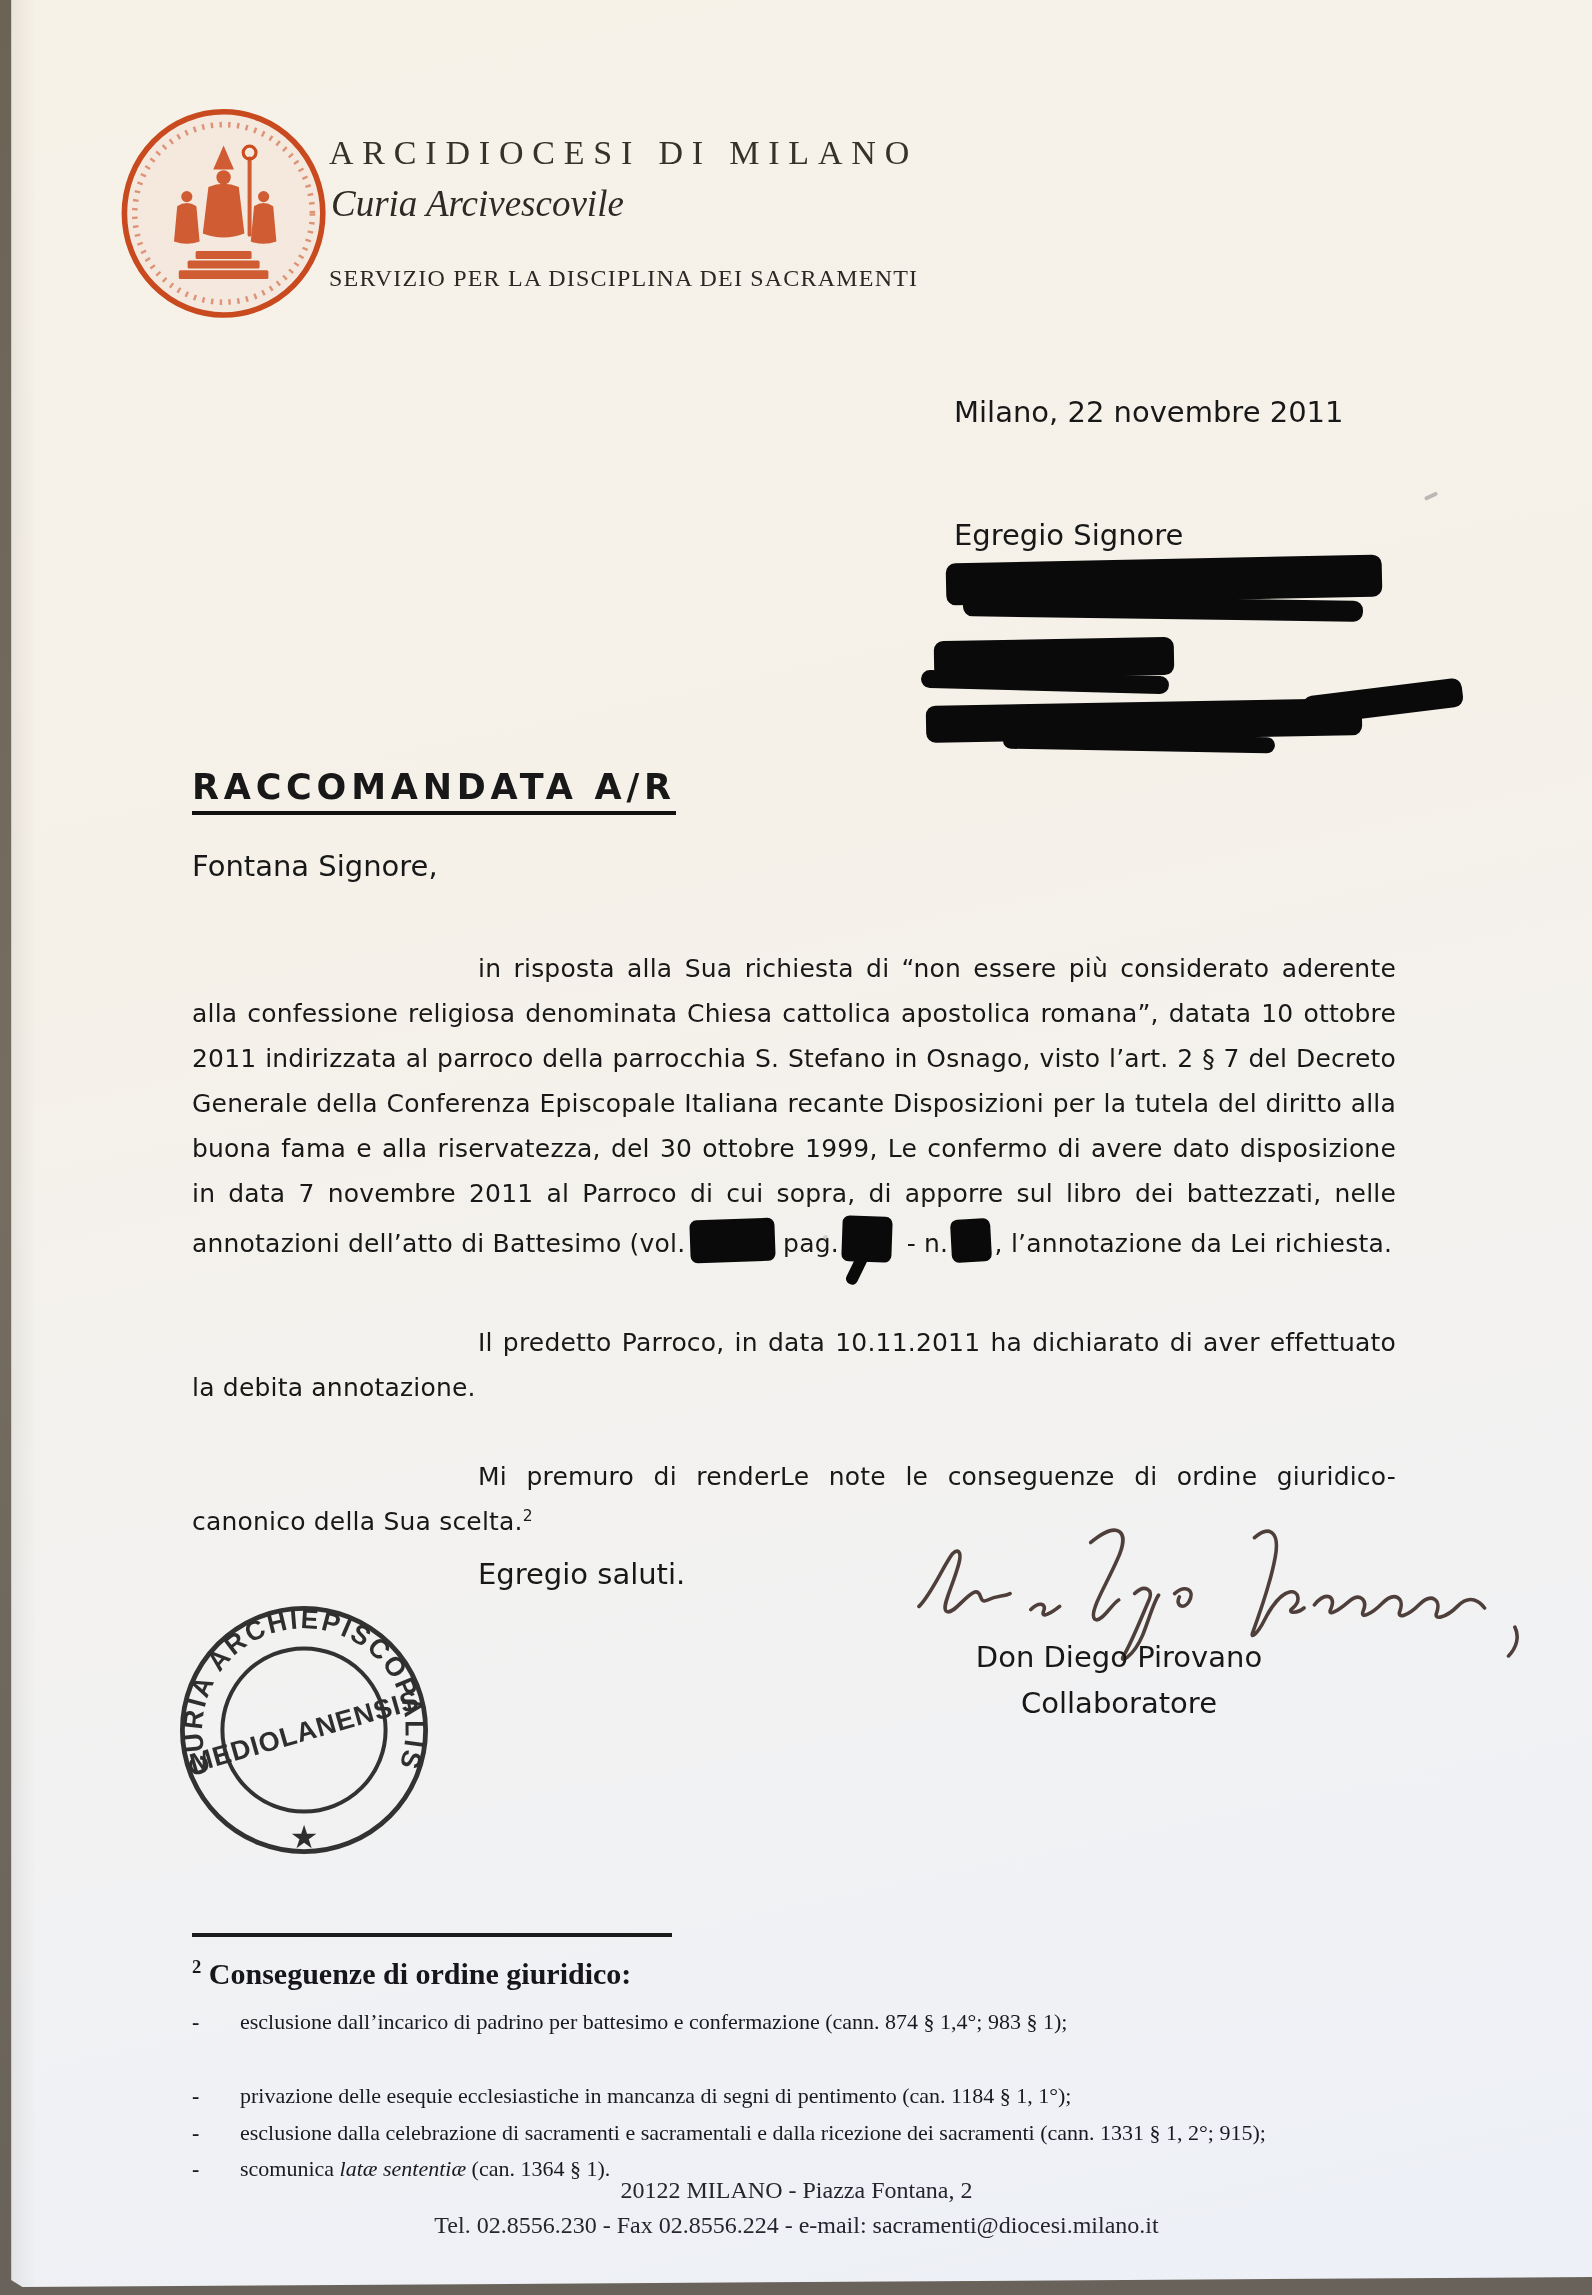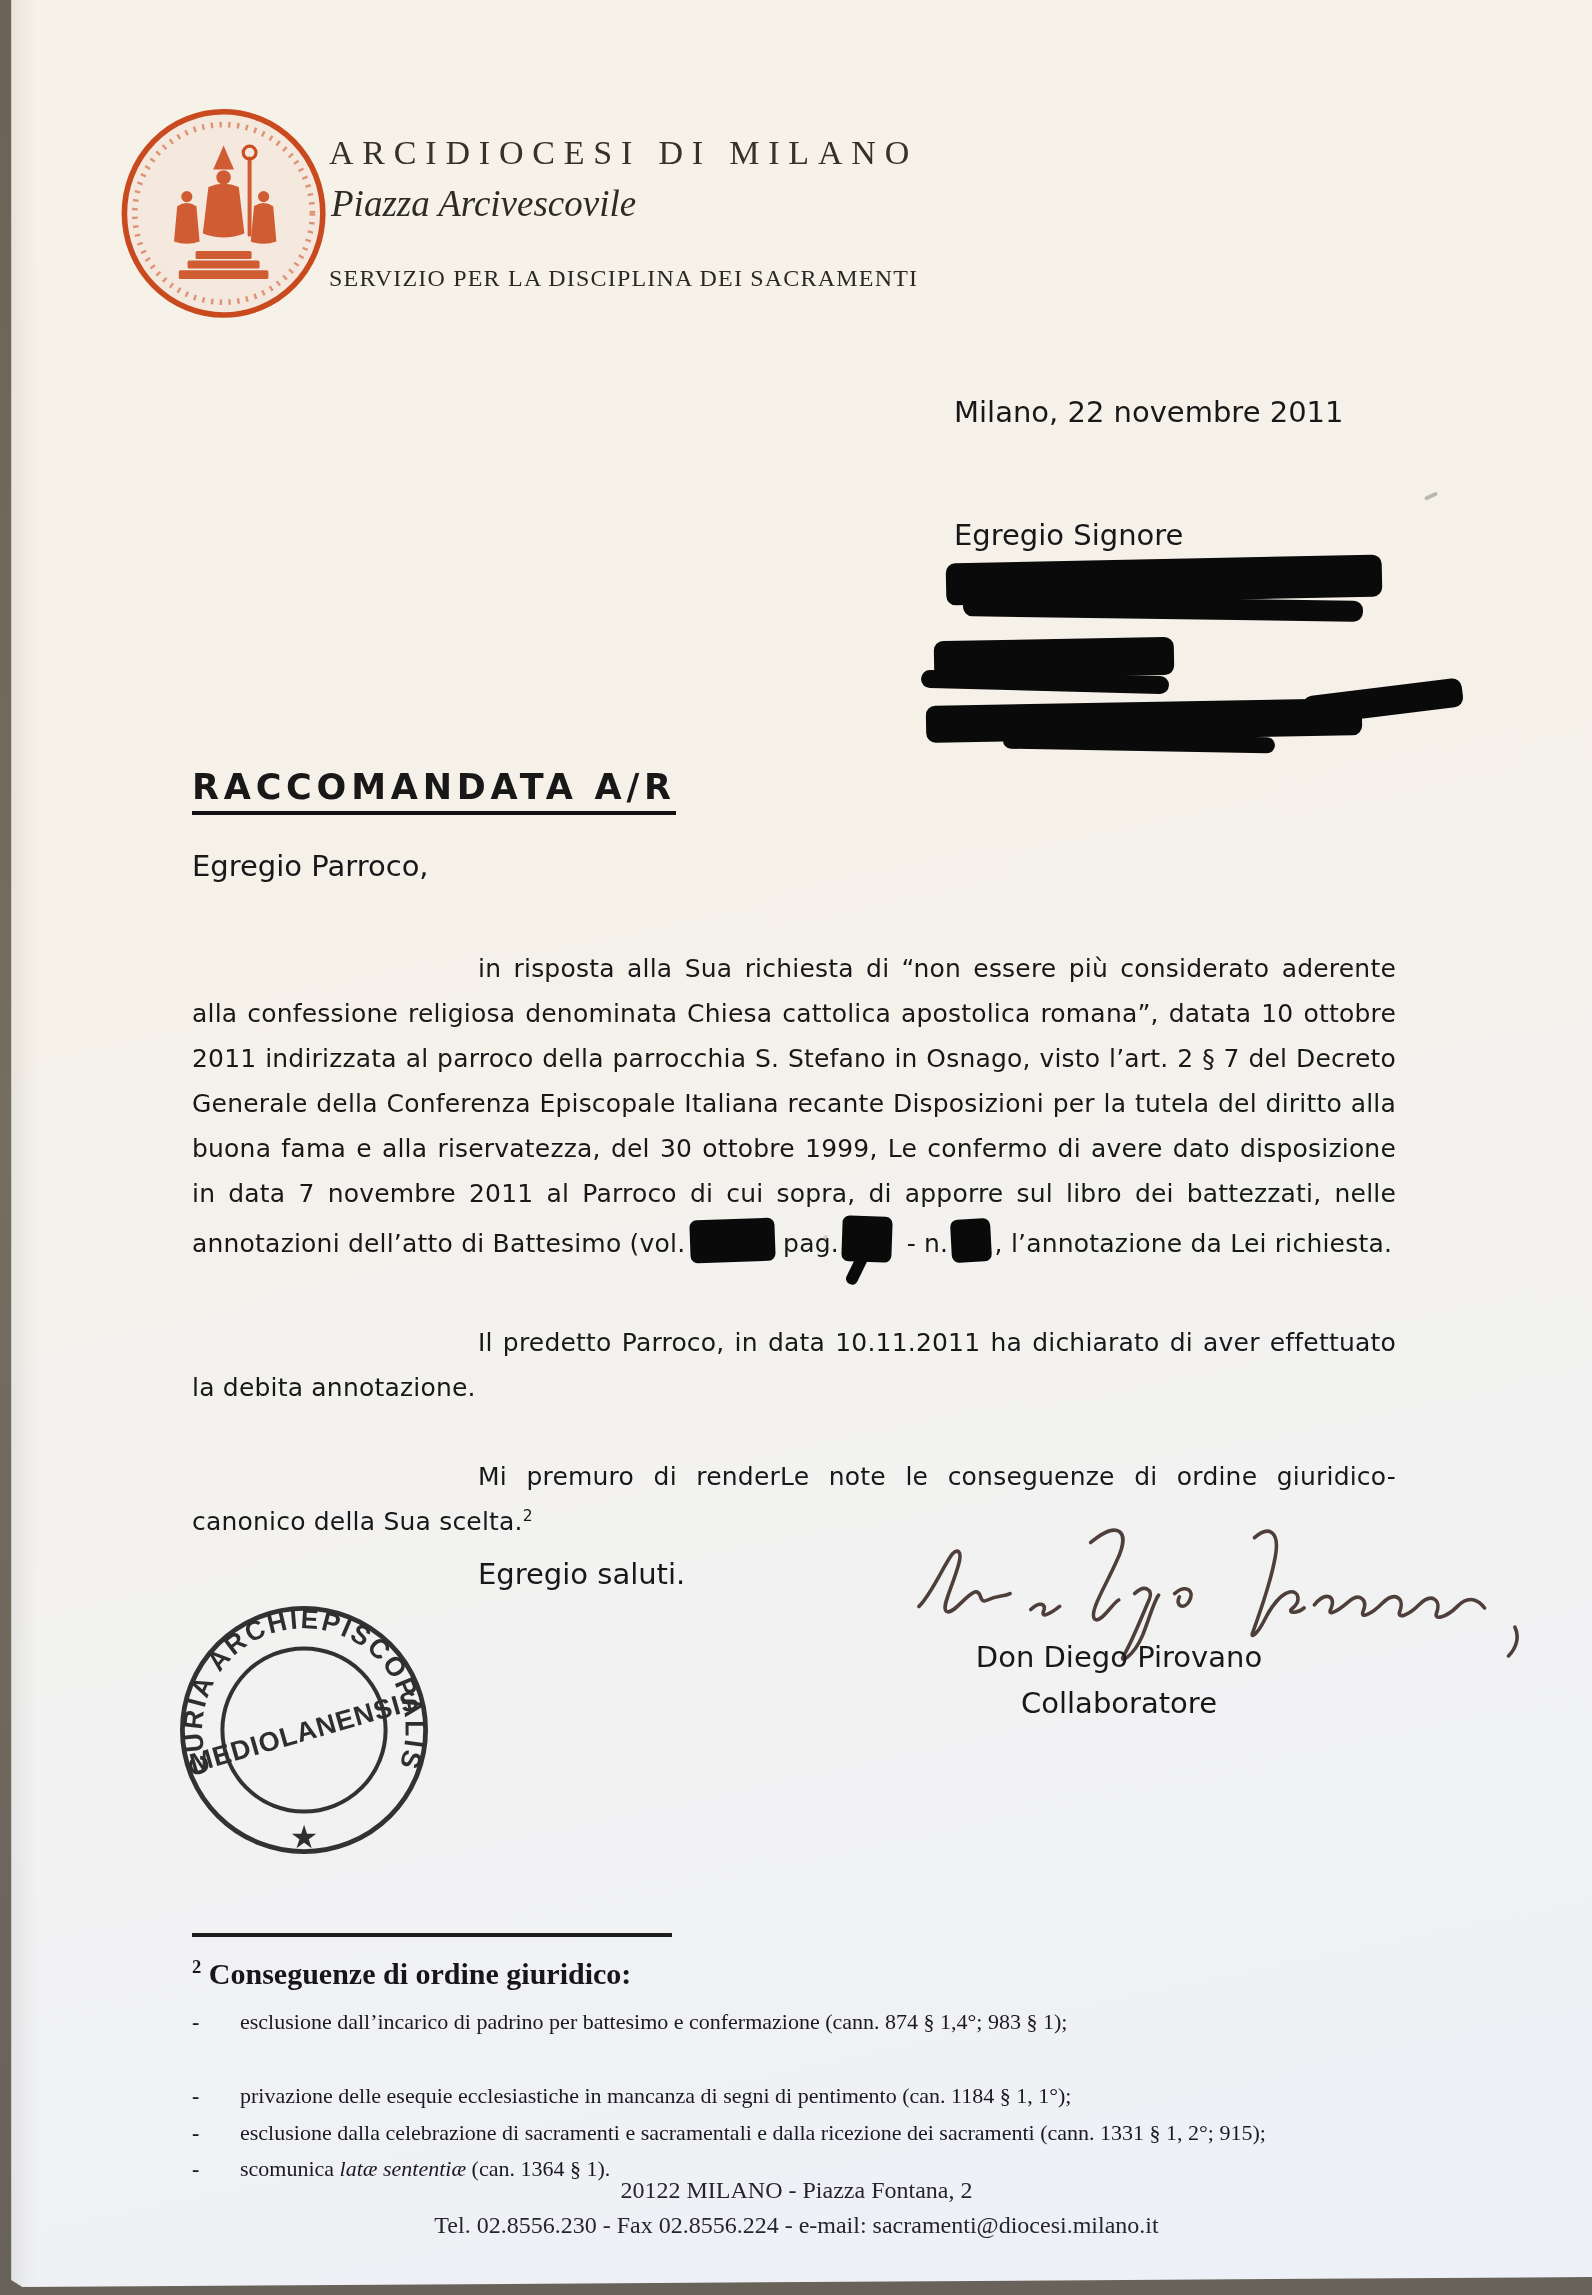--- a/index.html
+++ b/index.html
@@ -90,36 +90,36 @@
       <path d="M74 124 Q86 116 98 124 L102 168 Q86 174 70 168 Z"></path>
       <circle cx="182" cy="112" r="7"></circle>
       <path d="M170 124 Q182 116 194 124 L198 168 Q182 174 166 168 Z"></path>
       <rect x="97" y="180" width="70" height="10" rx="2"></rect>
       <rect x="87" y="192" width="90" height="10" rx="2"></rect>
       <rect x="76" y="204" width="112" height="11" rx="2"></rect>
     </g>
     <circle cx="164.5" cy="57" r="8" fill="none" stroke="#cb4d20" stroke-width="4"></circle>
   </svg>
   <div class="abs serif org-title">ARCIDIOCESI DI MILANO</div>
-  <div class="abs serif office">Piazza Arcivescovile</div>
+  <div class="abs serif office">Curia Arcivescovile</div>
   <div class="abs serif service">SERVIZIO PER LA DISCIPLINA DEI SACRAMENTI</div>
 
   <div class="abs comic dateline">Milano, 22 novembre 2011</div>
   <div class="abs comic recipient-sal">Egregio Signore</div>
 
   <div class="rbar" style="left:946px;top:559px;width:436px;height:42px;transform:rotate(-1.2deg);"></div>
   <div class="rbar" style="left:963px;top:598px;width:400px;height:21px;transform:rotate(.8deg);"></div>
   <div class="rbar" style="left:934px;top:639px;width:240px;height:38px;transform:rotate(-1deg);"></div>
   <div class="rbar" style="left:921px;top:673px;width:248px;height:17.6px;transform:rotate(1.5deg);"></div>
   <div class="rbar" style="left:926px;top:702px;width:436px;height:37px;transform:rotate(-1deg);"></div>
   <div class="rbar" style="left:1303px;top:687px;width:160px;height:29px;transform:rotate(-7deg);"></div>
   <div class="rbar" style="left:1003px;top:735px;width:272px;height:16px;transform:rotate(1deg);"></div>
 
   <div class="abs comic delivery">RACCOMANDATA A/R</div>
-  <div class="abs comic salutation">Egregio Parroco,</div>
+  <div class="abs comic salutation">Fontana Signore,</div>
 
   <p class="abs comic bodypar p1"><span>in risposta alla Sua richiesta di “non essere più considerato aderente alla confessione religiosa denominata Chiesa cattolica apostolica romana”, datata 10 ottobre 2011 indirizzata al parroco della parrocchia S. Stefano in Osnago, visto l’art. 2 § 7 del Decreto Generale della Conferenza Episcopale Italiana recante Disposizioni per la tutela del diritto alla buona fama e alla riservatezza, del 30 ottobre 1999, Le confermo di avere dato disposizione in data 7 novembre 2011 al Parroco di cui sopra, di apporre sul libro dei battezzati, nelle annotazioni dell’atto di Battesimo (vol.</span><span class="blob blob-vol"></span><span>pag.</span><span class="blob blob-pag"></span> <span>- n.</span><span class="blob blob-n"></span><span>, l’annotazione da Lei richiesta.</span></p>
 
   <p class="abs comic bodypar p2">Il predetto Parroco, in data 10.11.2011 ha dichiarato di aver effettuato la debita annotazione.</p>
 
   <p class="abs comic bodypar p3"><span>Mi premuro di renderLe note le conseguenze di ordine giuridico-canonico della Sua scelta.</span><sup>2</sup></p>
 
   <div class="abs comic closing">Egregio saluti.</div>
 
   <svg class="abs signature-svg" viewBox="0 0 840 180">

